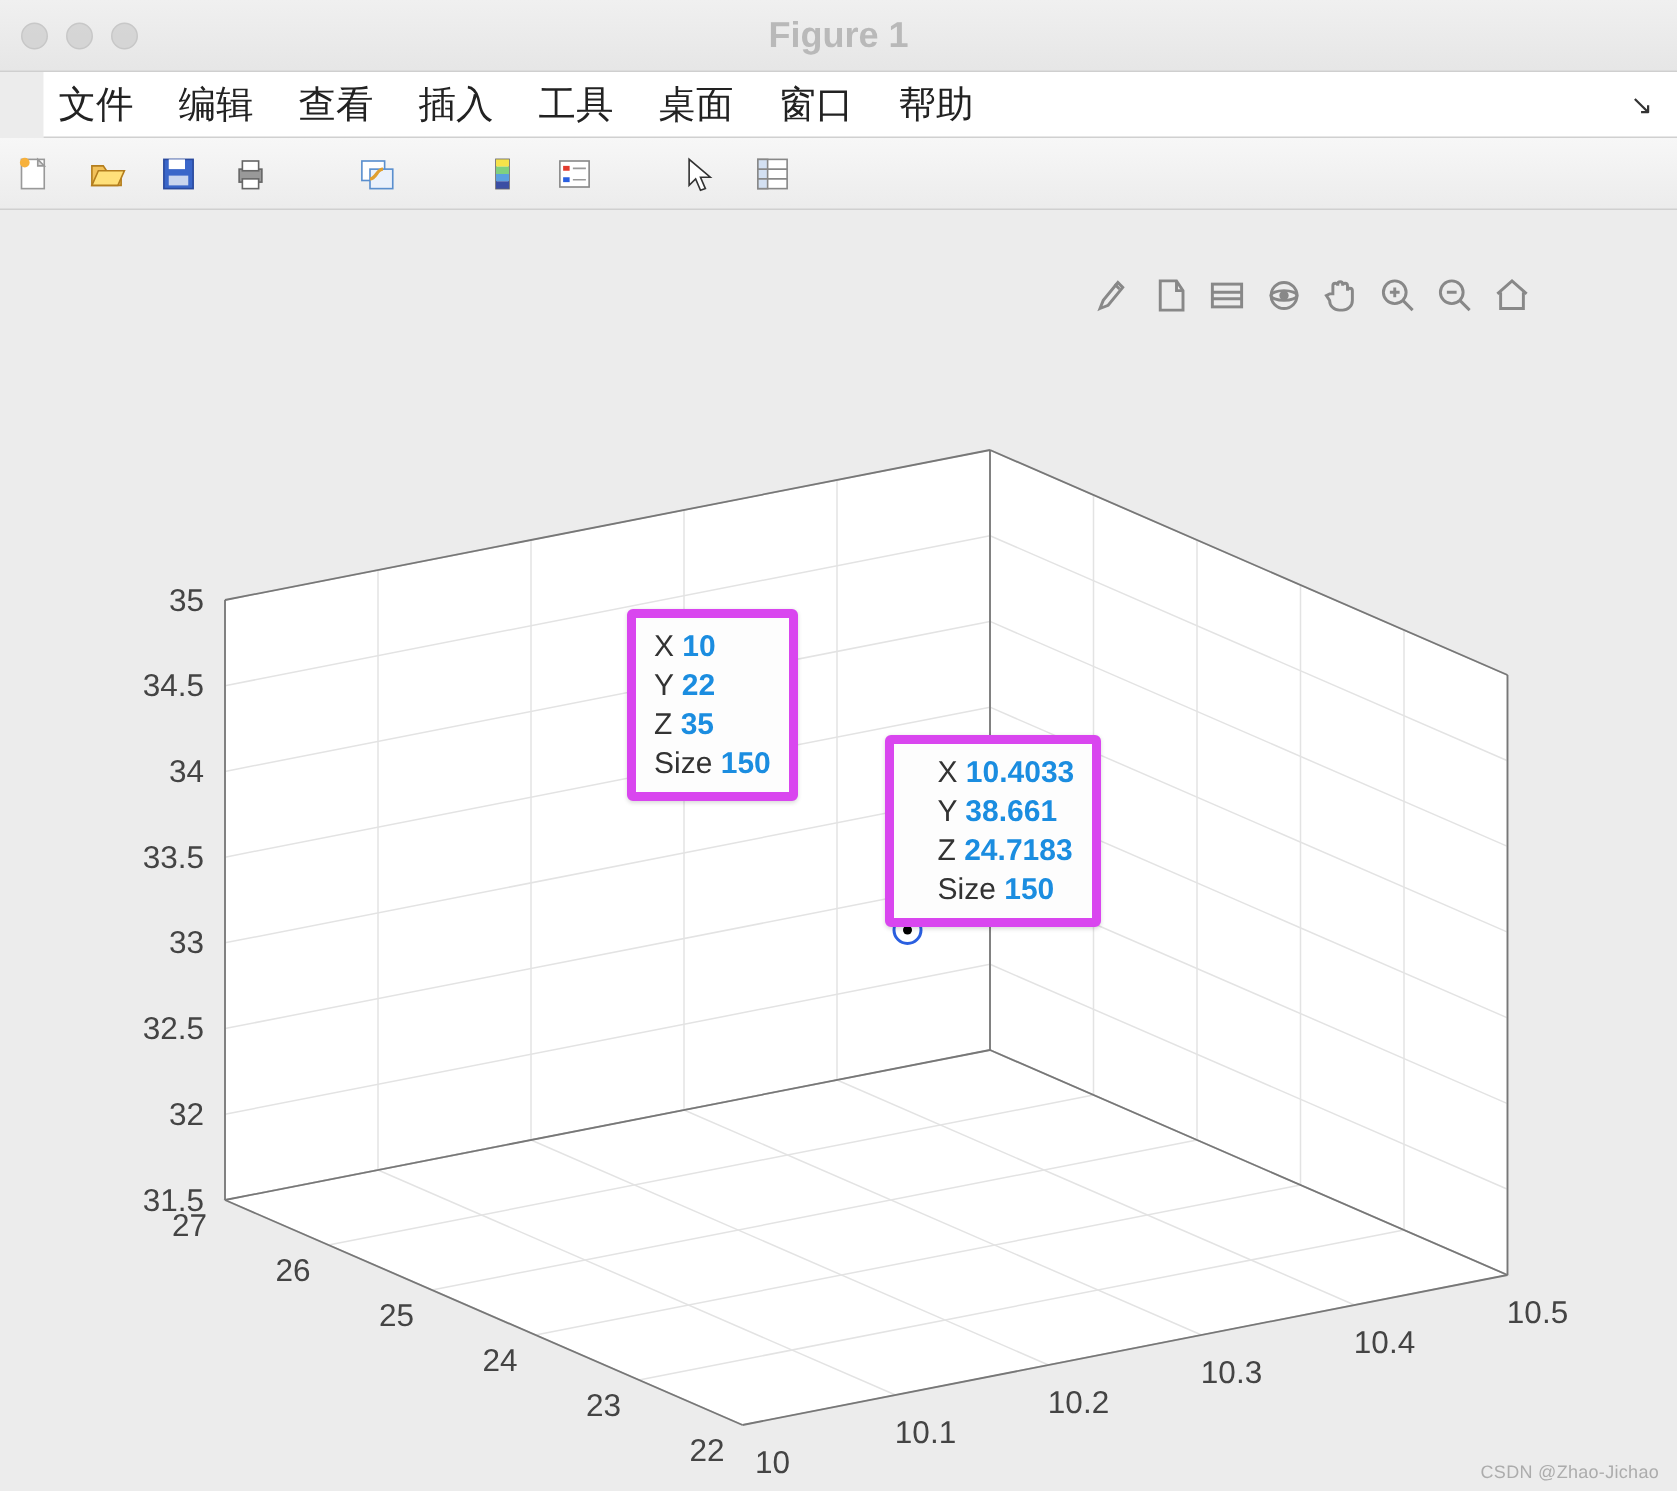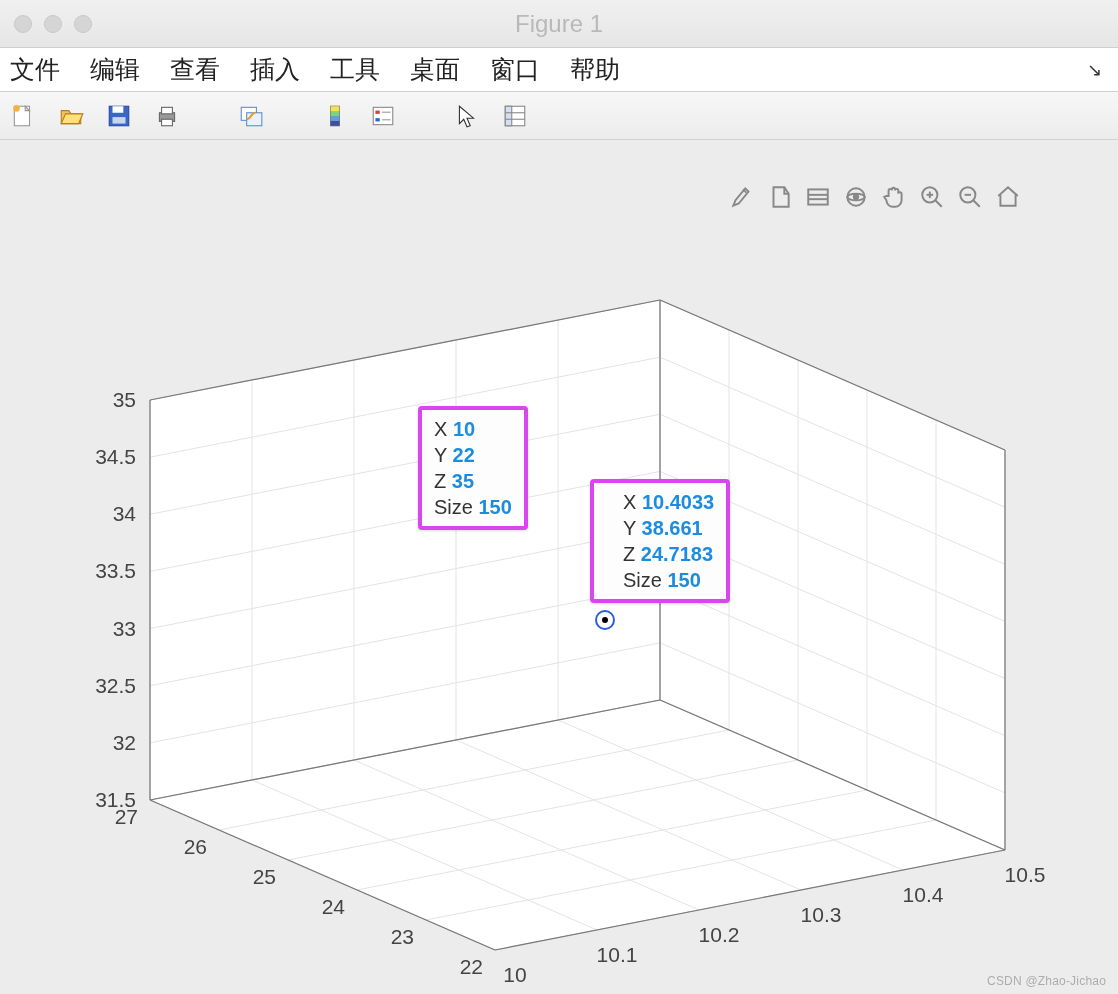--- a/index.html
+++ b/index.html
@@ -30,35 +30,36 @@
   .tl {
     width: 18px; height: 18px; border-radius: 50%;
     background: #c8c8c8;
     border: 1px solid #b0b0b0;
   }
   .title {
     position: absolute;
     left: 0; right: 0;
     text-align: center;
     font-size: 24px;
-    font-weight: 400;
+    font-weight: 700;
     color: #b9b9b9;
     pointer-events: none;
   }
   
   .menubar {
     height: 44px;
     background: #fff;
     border-bottom: 1px solid #d0d0d0;
     display: flex;
     align-items: center;
     padding: 0 10px;
     gap: 30px;
     font-size: 25px;
     color: #222;
+    margin-left: 29px;
   }
   .menubar .menu-item { cursor: pointer; }
   .menubar .spacer { flex: 1; }
   .menu-dock {
     font-size: 18px;
     color: #333;
     padding-right: 6px;
   }
   
   .toolbar {
@@ -105,21 +106,21 @@
   }
   .axes3d svg { overflow: visible; }
   .tick text {
     font-size: 21px;
     fill: #444;
     font-family: inherit;
   }
   .datatip {
     position: absolute;
     background: #fdfdfd;
-    border: 4px solid #d946ef;
+    border: 6px solid #d946ef;
     border-radius: 4px;
     padding: 6px 12px;
     font-size: 20px;
     line-height: 1.3;
     color: #333;
     box-shadow: 0 1px 3px rgba(0,0,0,0.15);
     white-space: nowrap;
   }
   .datatip .lbl { color: #333; }
   .datatip .val { color: #1b8de0; font-weight: 600; }
@@ -421,21 +422,21 @@
     <div class="outer" style="border:2px solid #2a5fe0;"></div>
     <div class="inner"></div>
   </div>
 
   <div class="datatip" style="left:418px; top:266px;">
     <div><span class="lbl">X</span> <span class="val">10</span></div>
     <div><span class="lbl">Y</span> <span class="val">22</span></div>
     <div><span class="lbl">Z</span> <span class="val">35</span></div>
     <div><span class="lbl">Size</span> <span class="val">150</span></div>
   </div>
-  <div class="datatip" style="left:590px; top:339px;padding-left:29px;">
+  <div class="datatip" style="left:590px; top:350px;padding-left:29px;">
     <div><span class="lbl">X</span> <span class="val">10.4033</span></div>
     <div><span class="lbl">Y</span> <span class="val">38.661</span></div>
     <div><span class="lbl">Z</span> <span class="val">24.7183</span></div>
     <div><span class="lbl">Size</span> <span class="val">150</span></div>
   </div>
 
   <div class="watermark">CSDN @Zhao-Jichao</div>
 </div>
 
 </body></html>

